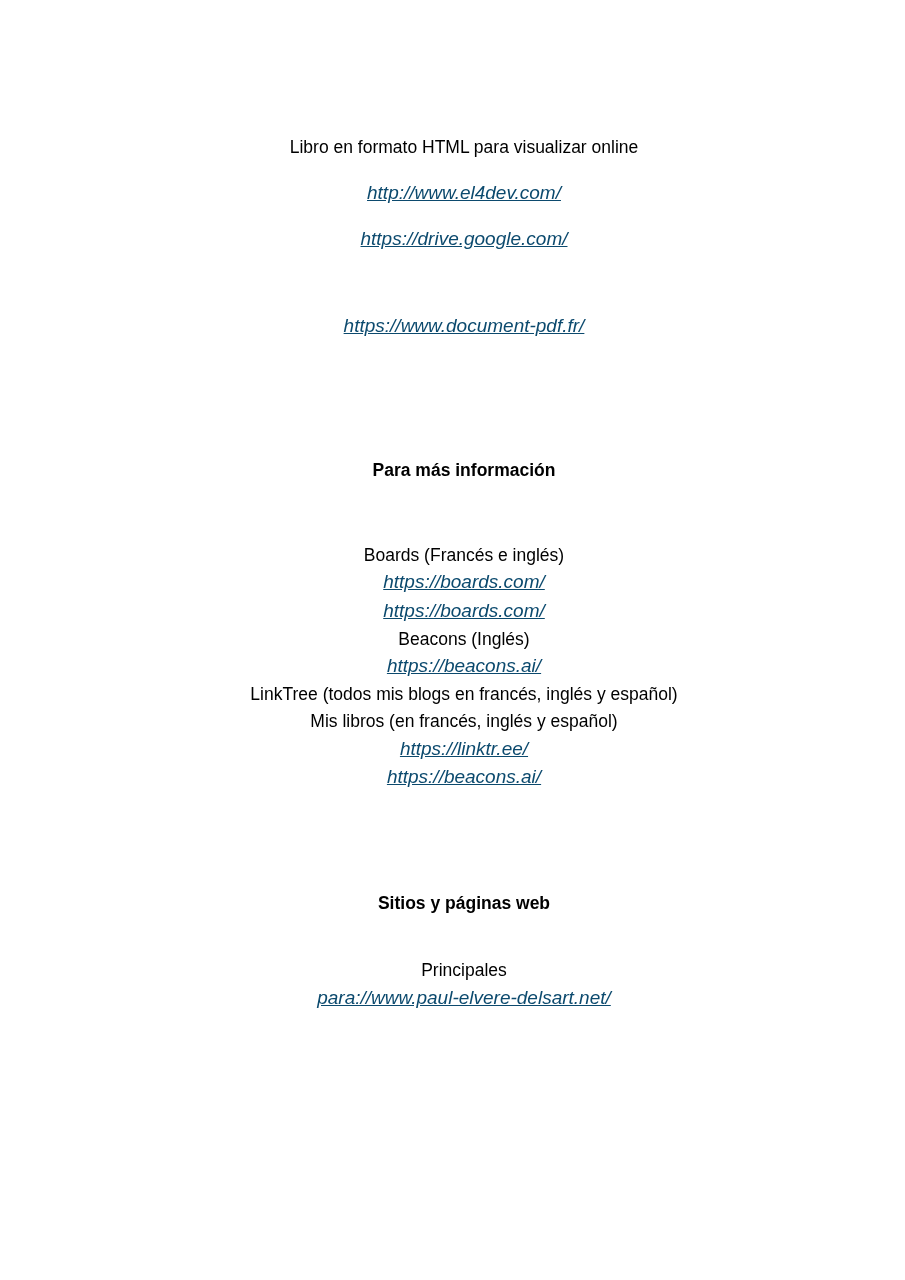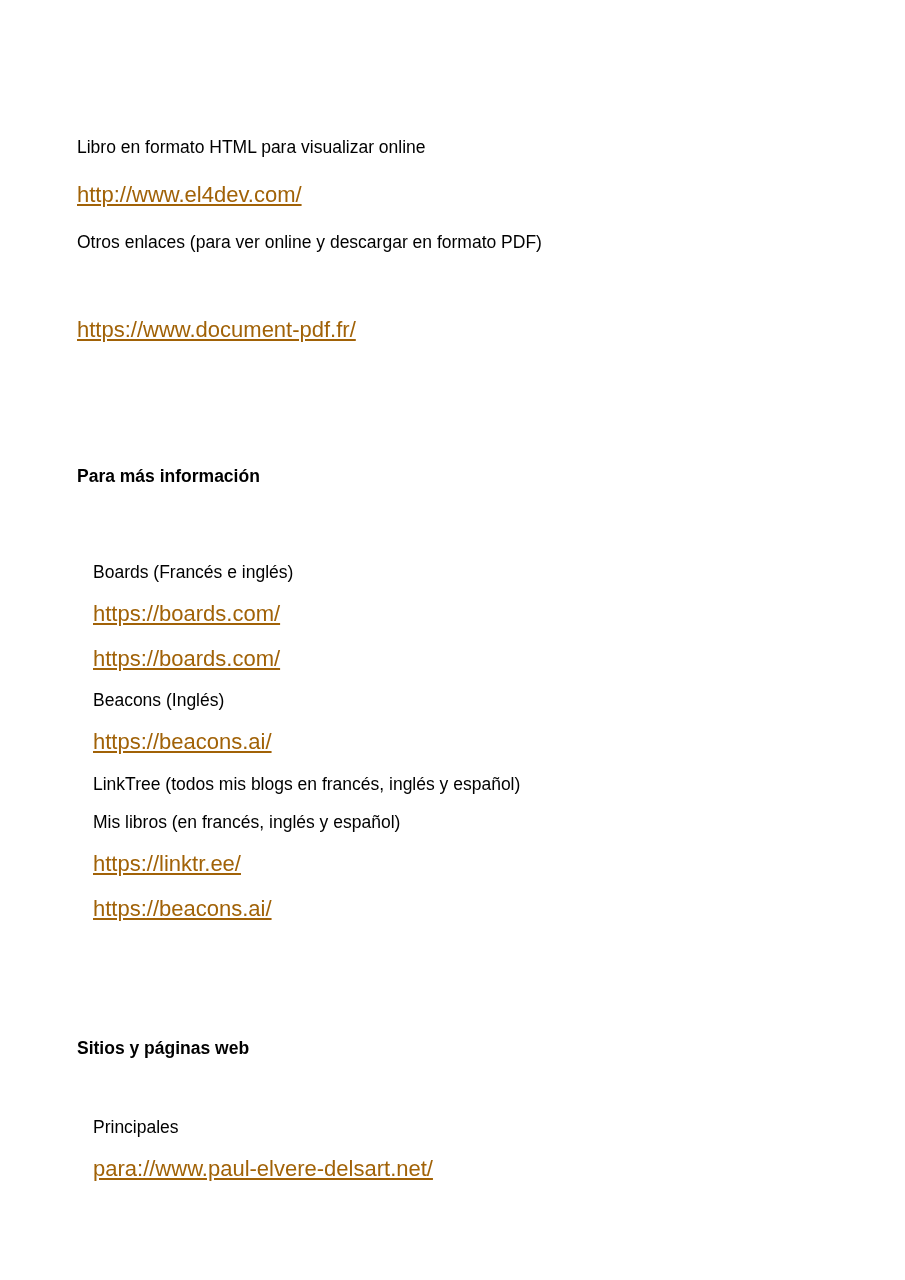--- a/index.html
+++ b/index.html
@@ -13,72 +13,74 @@
     font-family: "Liberation Sans", sans-serif;
     color: #000000;
     overflow: hidden;
   }
   .page {
     position: relative;
     width: 905px;
     height: 952px;
     box-sizing: border-box;
     padding: 136px 54px 0 77px;
+    text-align: center;
   }
   .para {
     font-size: 17.5px;
     line-height: 1.30;
     margin: 0 0 0 0;
   }
   .block {
     margin-bottom: 22px;
   }
   a.link, .link {
-    color: #a16207;
+    color: #0c4a6e;
     text-decoration: underline;
-    font-size: 22px;
+    font-size: 19px;
     line-height: 1.30;
     display: inline;
     cursor: pointer;
+    font-style: italic;
   }
   .line {
     font-size: 17.5px;
     line-height: 1.30;
     white-space: nowrap;
   }
   .spacer-md { height: 40px; }
   .spacer-lg { height: 58px; }
   .heading {
     font-size: 17.5px;
     font-weight: bold;
     line-height: 1.30;
   }
   .tight-list .line {
-    margin: 16px;
+    margin: 4px;
   }
 </style>
 </head>
 <body>
 
 <div class="page">
 
   <div>
     <div class="block">
       <div class="para">Libro en formato HTML para visualizar online</div>
     </div>
     <div class="block">
       <a class="link">http://www.el4dev.com/</a>
     </div>
 
     <div class="block">
+      <div class="line"><a class="link">https://drive.google.com/</a></div>
     </div>
 
 
     <div class="block">
-      <div class="para">Otros enlaces (para ver online y descargar en formato PDF)</div>
     </div>
 
     <div class="spacer-md"></div>
 
     <div class="block">
       <a class="link">https://www.document-pdf.fr/</a>
     </div>
   </div>
 
   <div class="spacer-lg"></div>

